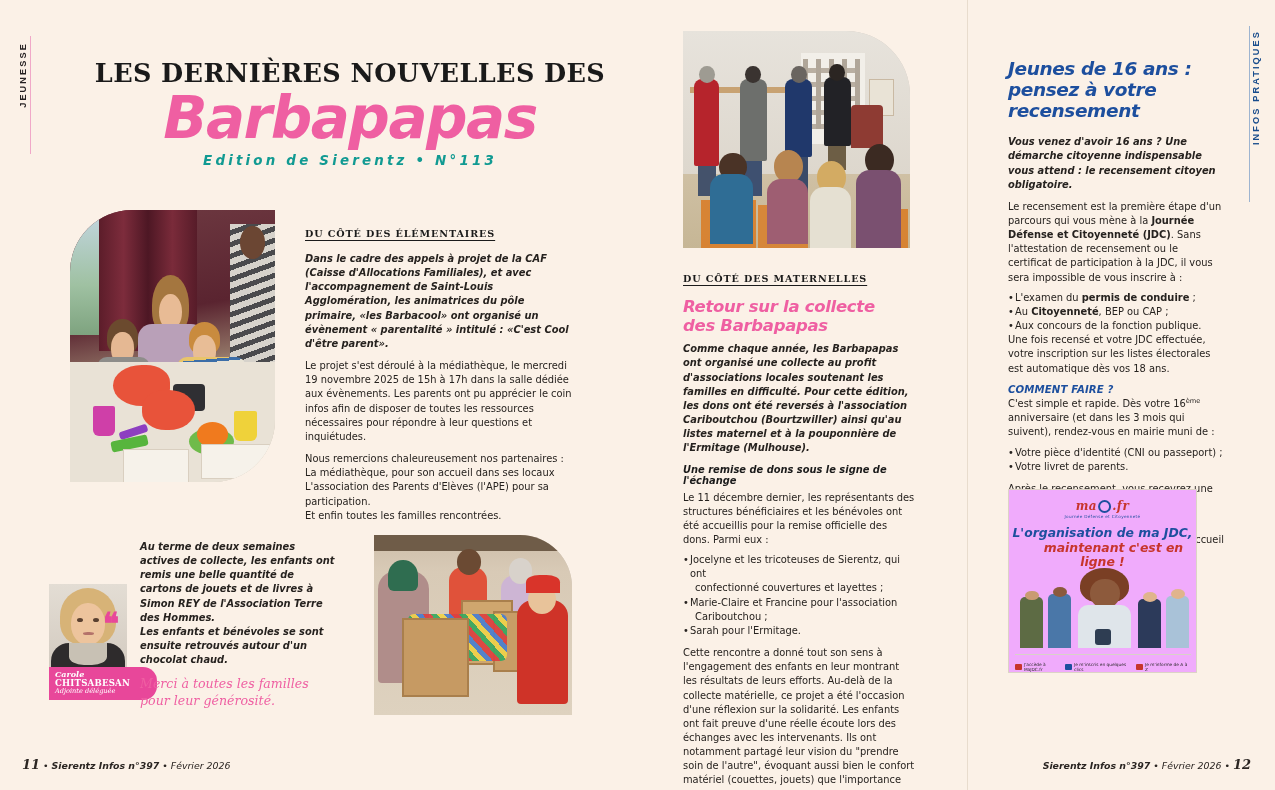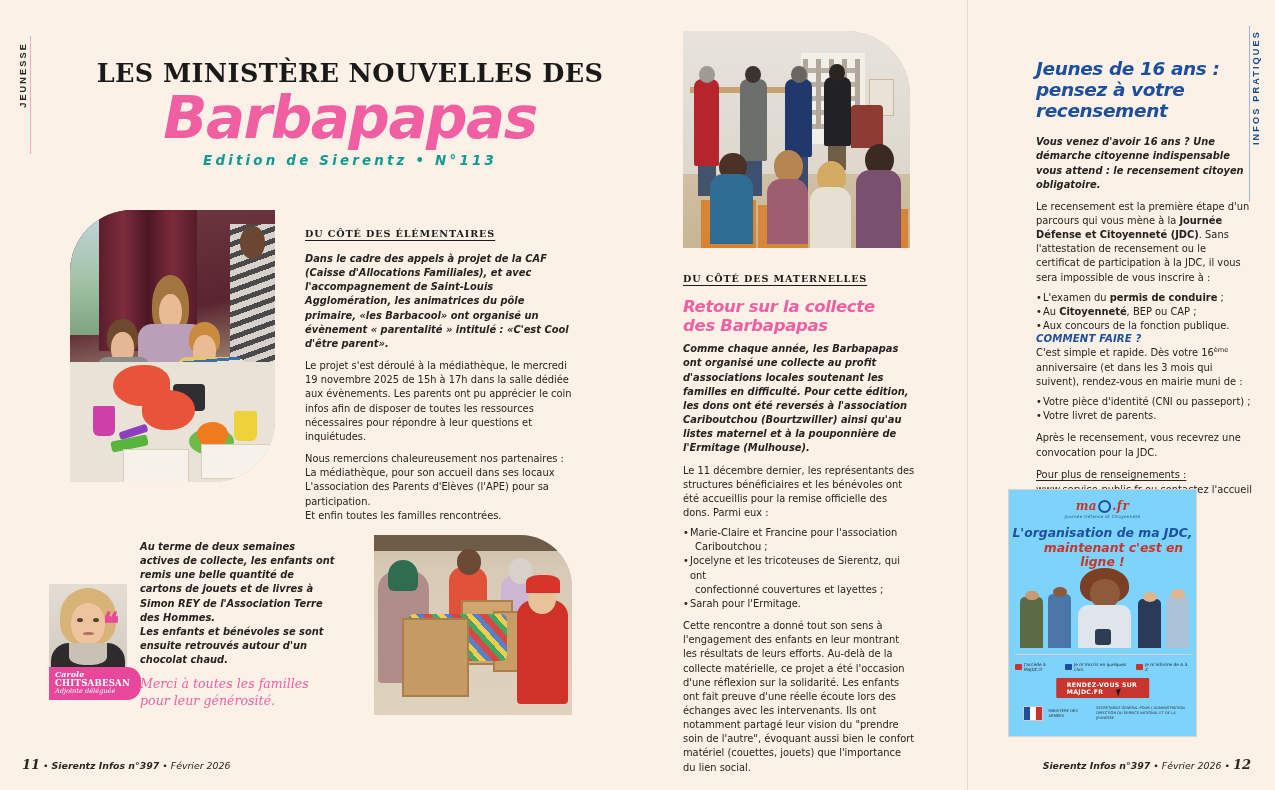--- a/index.html
+++ b/index.html
@@ -231,21 +231,21 @@
   .pc-eye1 { left:36%; top:32%; width:8%; height:4%; background:#5a4030; border-radius:50%; }
   .pc-eye2 { left:56%; top:32%; width:8%; height:4%; background:#5a4030; border-radius:50%; }
   .pc-mouth { left:44%; top:45%; width:14%; height:3.5%; background:#b4726a; border-radius:50%; }
   .pc-body { left:2%; top:56%; width:96%; height:44%; background:#2e2b2c; border-radius:18px 18px 0 0; }
   .pc-scarf { left:26%; top:56%; width:48%; height:20%; background:#c8c1b4; border-radius:0 0 40% 40%; }
 
   .carole-label {
     position: absolute;
     left: 49px;
     top: 667px;
-    width: 92px;
+    width: 108px;
     height: 33px;
     background: #e8479a;
     border-radius: 0 14px 14px 0;
     color: #ffffff;
     padding: 3px 6px 0 6px;
     font-family: "DejaVu Serif", "Liberation Serif", serif;
     line-height: 1.08;
   }
   .carole-first { font-size: 8px; font-style: italic; font-weight: 700; }
   .carole-last  { font-size: 8.6px; font-weight: 700; letter-spacing: .2px; }
@@ -364,28 +364,28 @@
     left: 0;
     top: 0;
   }
   .bullets li .ind { display: block; padding-left: 5px; }
   b, strong { font-weight: 700; }
 
   
   #col-elementaires { left: 305px; top: 228px; width: 272px; }
   #col-collecte     { left: 140px; top: 540px; width: 196px; }
   #col-maternelles  { left: 683px; top: 273px; width: 232px; }
-  #col-infos        { left: 1036px; top: 58px;  width: 216px; }
+  #col-infos        { left: 1008px; top: 58px;  width: 216px; }
 
   
   #jdc-poster {
     position: absolute;
     left: 1008px; top: 489px;
-    width: 189px; height: 248px;
-    background: #7dd3fc;
+    width: 189px; height: 184px;
+    background: #f0abfc;
     border: 1px solid #dcd3c6;
     overflow: hidden;
   }
   .jdc-logo { position:absolute; left:50%; top:9px; transform:translateX(-50%); text-align:center; }
   .jdc-logo-text { font-family:"DejaVu Serif",serif; font-style:italic; font-weight:700; font-size:12px; color:#c7352c; letter-spacing:.5px; }
   .jdc-logo-ring { display:inline-block; width:13px; height:13px; border:2.4px solid #1d4f9e; border-radius:50%; vertical-align:middle; margin:0 1px; }
   .jdc-logo-sub { font-size:4.2px; color:#1d4f9e; letter-spacing:.3px; margin-top:1px; }
   .jdc-head {
     position:absolute; left:0; top:36px; width:100%;
     text-align:center;
@@ -456,21 +456,21 @@
   <div class="page page-right"></div>
   <div class="page-divider"></div>
 
   <div class="side-rule side-rule-left"></div>
   <div class="side-tab side-tab-left">JEUNESSE</div>
 
   <div class="side-rule side-rule-right"></div>
   <div class="side-tab side-tab-right">INFOS PRATIQUES</div>
 
   <div class="masthead">
-    <div class="masthead-kicker">LES MINISTÈRE NOUVELLES DES</div>
+    <div class="masthead-kicker">LES DERNIÈRES NOUVELLES DES</div>
     <div class="masthead-title">Barbapapas</div>
     <div class="masthead-sub">Edition de Sierentz • N°113</div>
   </div>
 
   <div class="photo" id="photo-elementaires">
     <div class="layer p1-bg"></div>
     <div class="layer p1-window"></div>
     <div class="layer p1-curtain"></div>
     <div class="layer p1-person-right"></div>
     <div class="layer p1-person-head"></div>
@@ -582,29 +582,30 @@
       <div class="layer p2-k4"></div>
   </div>
 
   <div class="col" id="col-maternelles">
     <div class="eyebrow">DU CÔTÉ DES MATERNELLES</div>
     <div class="head-pink">
       <span>Retour sur la collecte</span><br>
       <span>des Barbapapas</span>
     </div>
     <p class="body-text lead">Comme chaque année, les Barbapapas ont organisé une collecte au profit d'associations locales soutenant les familles en difficulté. Pour cette édition, les dons ont été reversés à l'association Cariboutchou (Bourtzwiller) ainsi qu'au listes maternel et à la pouponnière de l'Ermitage (Mulhouse).</p>
+    <div class="subhead">Une remise de dons sous le signe de l'échange</div>
     <p class="body-text tight">Le 11 décembre dernier, les représentants des structures bénéficiaires et les bénévoles ont été accueillis pour la remise officielle des dons. Parmi eux :</p>
     <ul class="bullets" style="margin-bottom:8px">
       <li>
+        <span>Jocelyne et les tricoteuses de Sierentz, qui ont</span>
+        <span class="ind">confectionné couvertures et layettes ;</span>
+      </li>
+      <li>
         <span>Marie-Claire et Francine pour l'association</span>
         <span class="ind">Cariboutchou ;</span>
-      </li>
-      <li>
-        <span>Jocelyne et les tricoteuses de Sierentz, qui ont</span>
-        <span class="ind">confectionné couvertures et layettes ;</span>
       </li>
       <li>
         <span>Sarah pour l'Ermitage.</span>
       </li>
     </ul>
     <p class="body-text">Cette rencontre a donné tout son sens à l'engagement des enfants en leur montrant les résultats de leurs efforts. Au-delà de la collecte matérielle, ce projet a été l'occasion d'une réflexion sur la solidarité. Les enfants ont fait preuve d'une réelle écoute lors des échanges avec les intervenants. Ils ont notamment partagé leur vision du "prendre soin de l'autre", évoquant aussi bien le confort matériel (couettes, jouets) que l'importance du lien social.</p>
 
   </div>
 
   <div class="col" id="col-infos">
@@ -613,20 +614,21 @@
       <span>pensez à votre</span><br>
       <span>recensement</span>
     </div>
     <p class="body-text lead">Vous venez d'avoir 16 ans ? Une démarche citoyenne indispensable vous attend : le recensement citoyen obligatoire.</p>
     <p class="body-text tight"><span>Le recensement est la première étape d'un parcours qui vous mène à la </span><b>Journée Défense et Citoyenneté (JDC)</b><span>. Sans l'attestation de recensement ou le certificat de participation à la JDC, il vous sera impossible de vous inscrire à :</span></p>
     <ul class="bullets" style="margin-bottom:0">
       <li><span>L'examen du </span><b>permis de conduire</b><span> ;</span></li>
       <li><span>Au </span><b>Citoyenneté</b><span>, BEP ou CAP ;</span></li>
       <li><span>Aux concours de la fonction publique.</span></li>
     </ul>
+    <p class="body-text">Une fois recensé et votre JDC effectuée, votre inscription sur les listes électorales est automatique dès vos 18 ans.</p>
     <div class="subhead-blue">COMMENT FAIRE ?</div>
     <p class="body-text tight"><span>C'est simple et rapide. Dès votre 16</span><sup style="font-size:6.6px">ème</sup><span> anniversaire (et dans les 3 mois qui suivent), rendez-vous en mairie muni de :</span></p>
     <ul class="bullets" style="margin-bottom:8px">
       <li>Votre pièce d'identité (CNI ou passeport) ;</li>
       <li>Votre livret de parents.</li>
     </ul>
     <p class="body-text">Après le recensement, vous recevrez une convocation pour la JDC.</p>
     <div class="body-text underline-link" style="margin-bottom:1px">Pour plus de renseignements :</div>
     <p class="body-text">www.service-public.fr ou contactez l'accueil de votre mairie 03 89 81 51 11.</p>
   </div>

